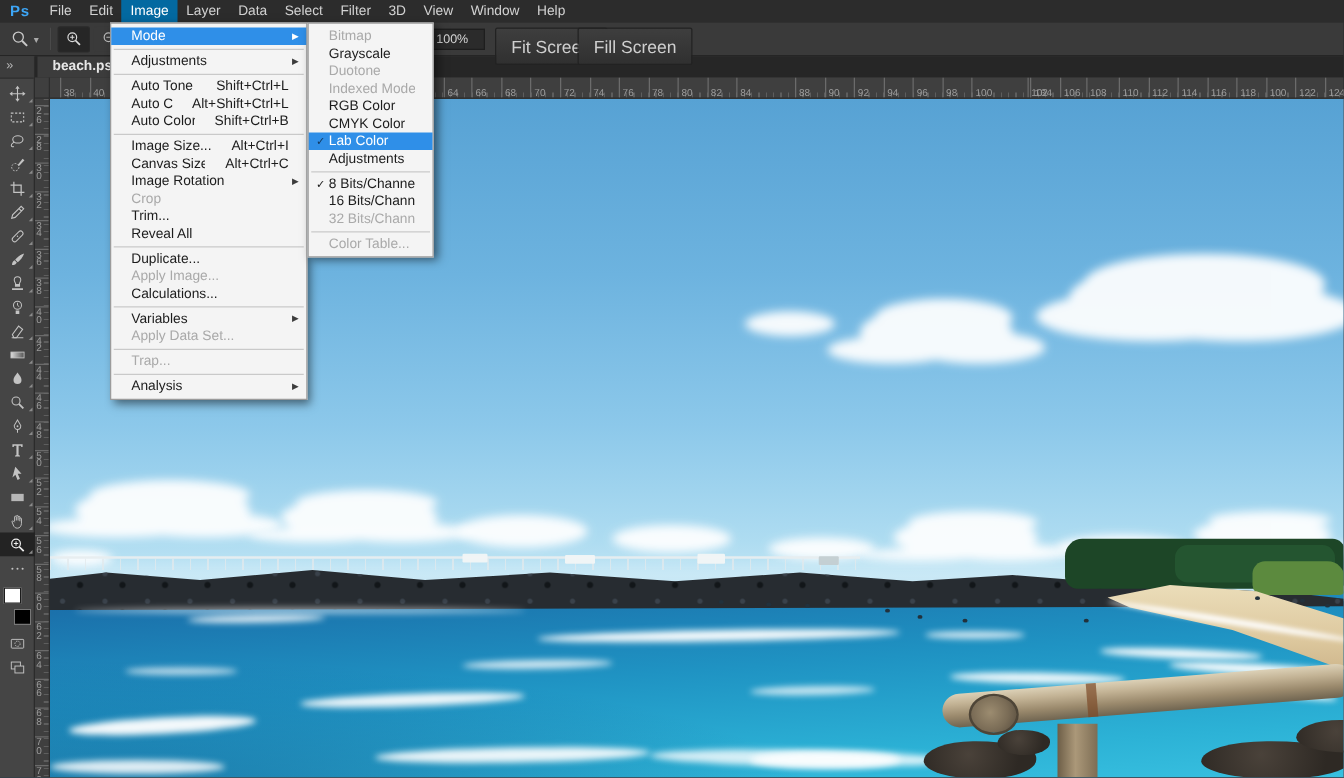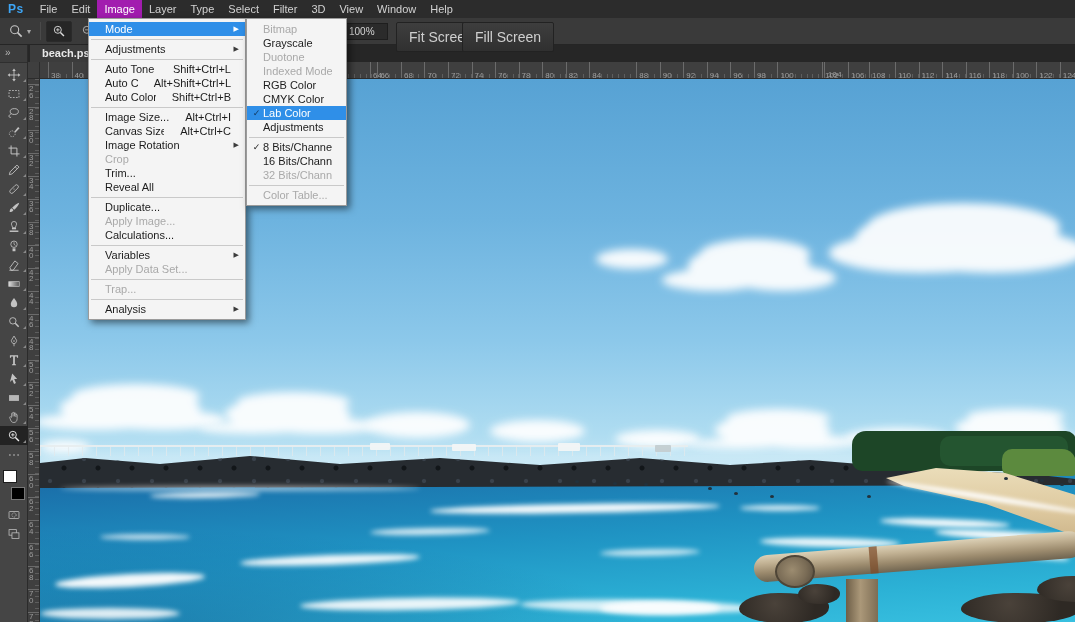--- a/index.html
+++ b/index.html
@@ -6,21 +6,21 @@
   html,body{background:#222}
   #app{position:relative;width:1075px;height:622px;overflow:hidden;background:#2e2e2e;
        font-family:"Liberation Sans",sans-serif;color:#d6d6d6;user-select:none}
 
   
   #menubar{position:absolute;left:0;top:0;width:100%;height:18px;background:#2c2c2c;
            display:flex;align-items:center;font-size:11px;z-index:40}
   .ps-logo{font-weight:bold;font-size:12px;color:#3da5f5;margin:0 9px 0 8px;letter-spacing:.5px}
   #menubar-items{display:flex;height:100%}
   .mb-item{padding:0 7px;line-height:18px;color:#d2d2d2;cursor:default}
-  .mb-item.active{background:#a21caf;color:#fff}
+  .mb-item.active{background:#0369a1;color:#fff}
 
   
   #optionsbar{position:absolute;left:0;top:18px;width:100%;height:27px;background:#3a3a3a;
               border-bottom:1px solid #252525;display:flex;align-items:center;z-index:5}
   .tp-icon{margin-left:8px;width:17px;height:17px;color:#c9c9c9}
   .tp-icon svg{width:16px;height:16px}
   .tp-chev{font-size:8px;color:#aaa;margin:0 4px 0 2px}
   .ob-sep{width:1px;height:18px;background:#2a2a2a;border-right:1px solid #4a4a4a;margin:0 5px}
   .ob-zoombtn{width:26px;height:21px;border:1px solid #2a2a2a;background:#262626;color:#ddd;
               border-radius:2px;display:flex;align-items:center;justify-content:center;margin-right:3px}
@@ -154,21 +154,21 @@
   </defs>
     </svg>
 
   <header id="menubar">
     <span class="ps-logo">Ps</span>
     <nav id="menubar-items">
         <div class="mb-item">File</div>
         <div class="mb-item">Edit</div>
         <div class="mb-item active">Image</div>
         <div class="mb-item">Layer</div>
-        <div class="mb-item">Type</div>
+        <div class="mb-item">Data</div>
         <div class="mb-item">Select</div>
         <div class="mb-item">Filter</div>
         <div class="mb-item">3D</div>
         <div class="mb-item">View</div>
         <div class="mb-item">Window</div>
         <div class="mb-item">Help</div>
       </nav>
   </header>
 
   <div id="optionsbar">
@@ -373,21 +373,21 @@
       <div class="htick" style="left: 78.59px;"><span>44</span></div>
       <div class="htick" style="left: 102.12px;"><span>46</span></div>
       <div class="htick" style="left: 125.65px;"><span>48</span></div>
       <div class="htick" style="left: 149.18px;"><span>50</span></div>
       <div class="htick" style="left: 172.71px;"><span>52</span></div>
       <div class="htick" style="left: 196.24px;"><span>54</span></div>
       <div class="htick" style="left: 219.77px;"><span>56</span></div>
       <div class="htick" style="left: 243.3px;"><span>58</span></div>
       <div class="htick" style="left: 266.83px;"><span>60</span></div>
       <div class="htick" style="left: 290.36px;"><span>62</span></div>
-      <div class="htick" style="left: 330px;"><span>64</span></div>
+      <div class="htick" style="left: 315px;"><span>64</span></div>
       <div class="htick" style="left: 337.42px;"><span>66</span></div>
       <div class="htick" style="left: 360.95px;"><span>68</span></div>
       <div class="htick" style="left: 384.48px;"><span>70</span></div>
       <div class="htick" style="left: 408.01px;"><span>72</span></div>
       <div class="htick" style="left: 431.54px;"><span>74</span></div>
       <div class="htick" style="left: 455.07px;"><span>76</span></div>
       <div class="htick" style="left: 478.6px;"><span>78</span></div>
       <div class="htick" style="left: 502.13px;"><span>80</span></div>
       <div class="htick" style="left: 525.66px;"><span>82</span></div>
       <div class="htick" style="left: 549.19px;"><span>84</span></div>

